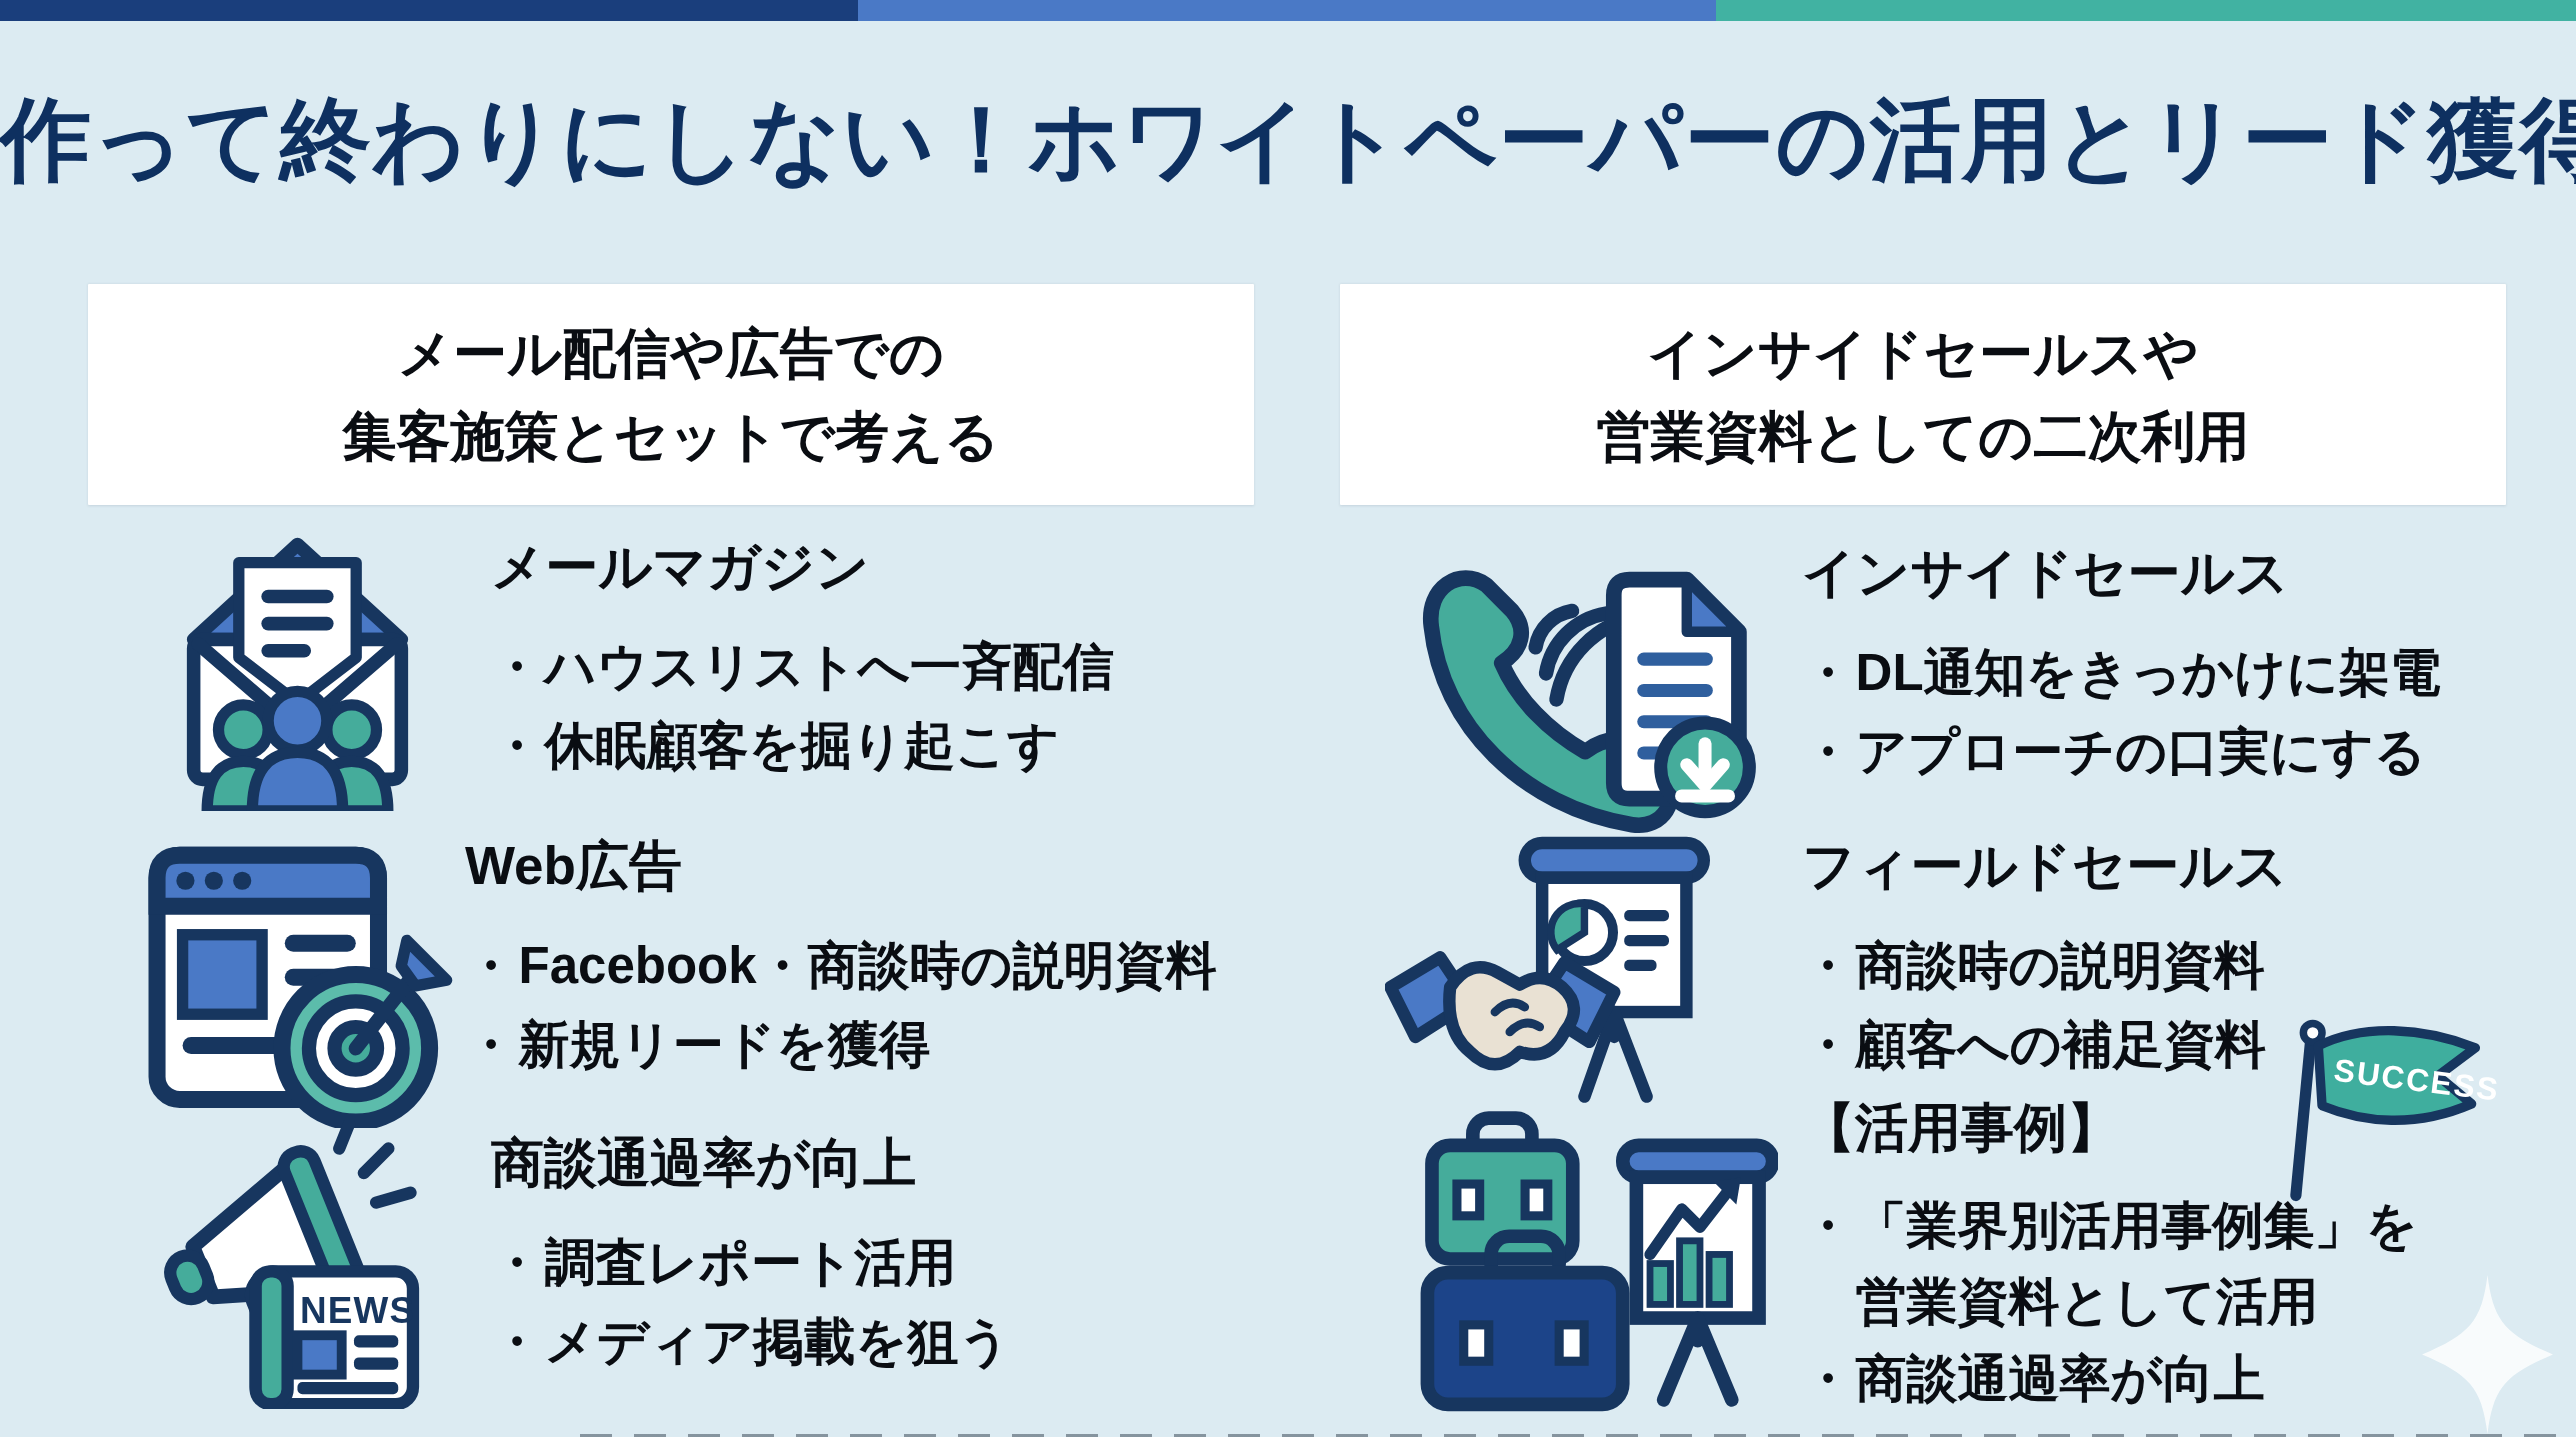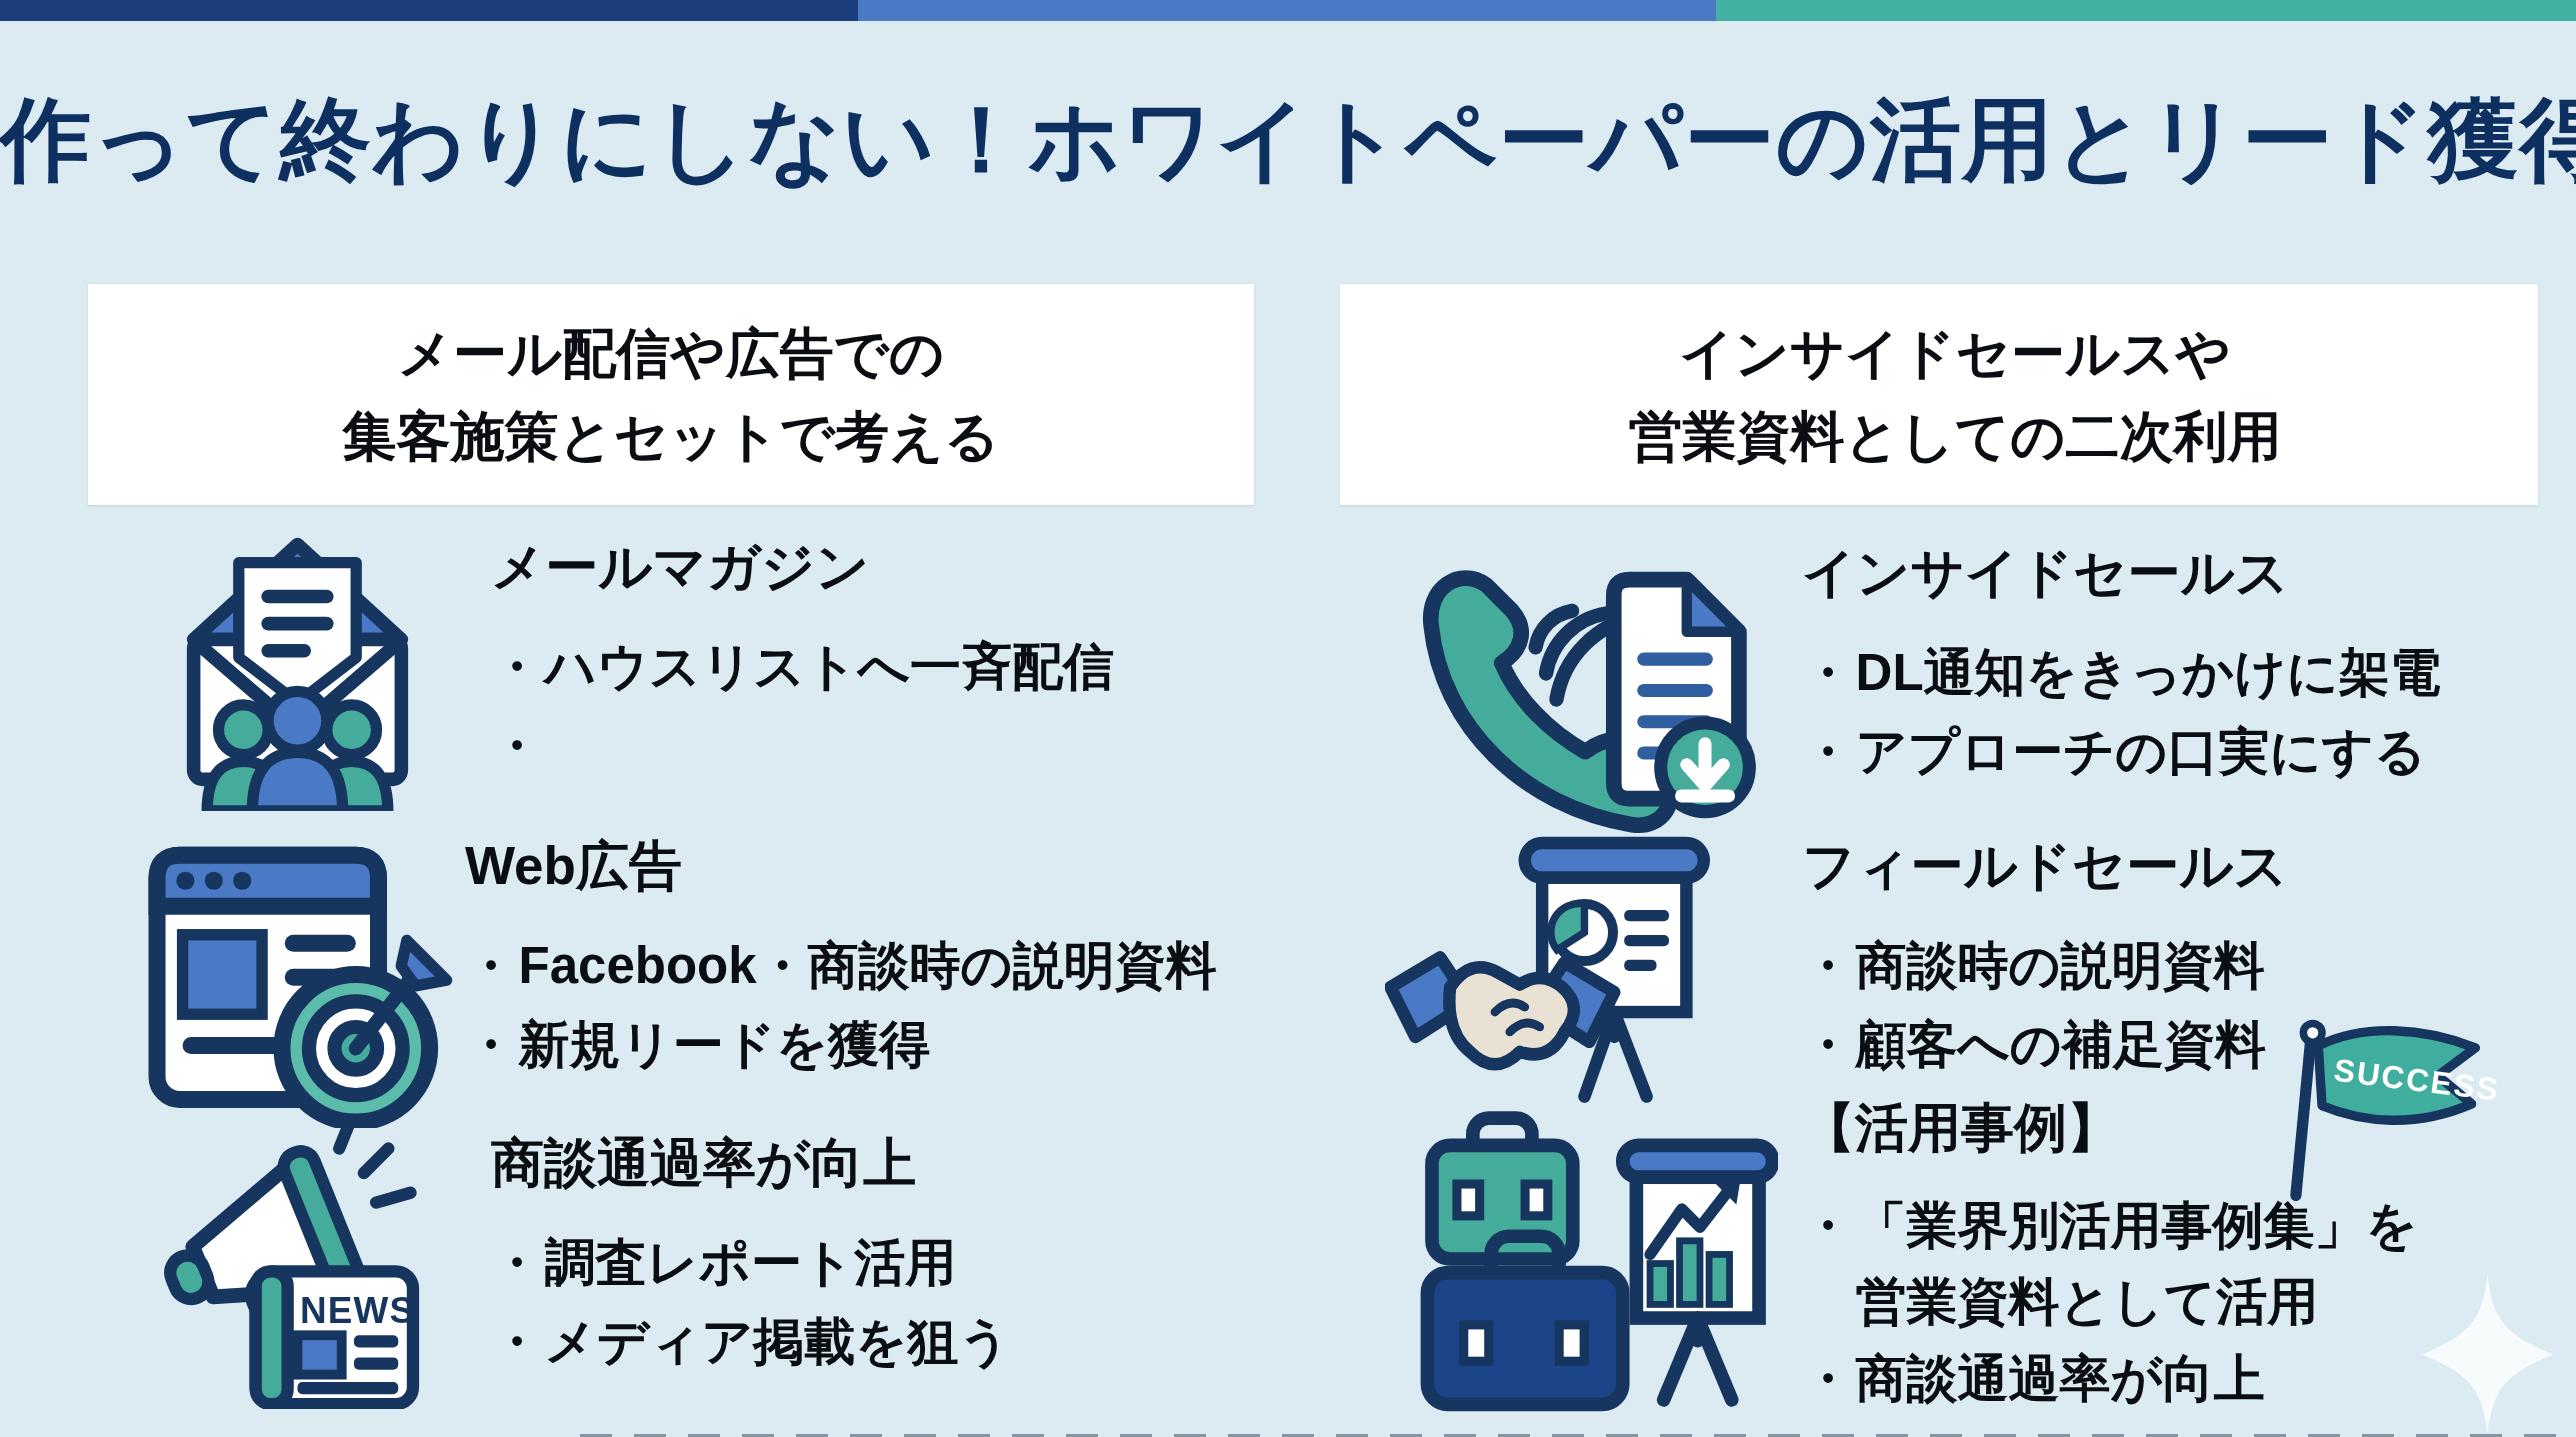--- a/index.html
+++ b/index.html
@@ -22,21 +22,21 @@
     white-space:nowrap;
   }
   
   .card{
     position:absolute;top:284px;width:1166px;height:221px;background:#ffffff;
     border-radius:1px;display:flex;flex-direction:column;justify-content:center;
     align-items:center;box-shadow:0 0.9px 2.8px rgba(30,50,70,.12);
   }
   .card-line{font-size:54px;font-weight:900;line-height:1.52;color:#0a0d12;white-space:nowrap;}
   .card-left{left:88px;}
-  .card-right{left:1340px;padding-left:32px;}
+  .card-right{left:1340px;}
   
   .item-text{position:absolute;}
   .item-heading{font-size:53px;font-weight:900;margin-bottom:22.5px;white-space:nowrap;}
   .bullet{display:flex;font-size:51px;font-weight:800;line-height:1.55;}
   .bullet .marker{flex:0 0 auto;width:1.05em;}
   .bullet .btext{white-space:pre-line;}
   .icon{position:absolute;}
   
   .bottom-dashes{
     position:absolute;bottom:0;left:580px;right:0;height:3.7px;opacity:.45;
@@ -84,20 +84,21 @@
   </svg>
 
   <div class="item-text" style="left:491px;top:532px;width:842px;">
     <div class="item-heading">メールマガジン</div>
     <div class="bullet">
       <span class="marker">・</span>
       <span class="btext">ハウスリストへ一斉配信</span>
     </div>
     <div class="bullet">
       <span class="marker">・</span>
+      <span class="btext">休眠顧客を掘り起こす</span>
     </div>
   </div>
 
   <svg class="icon" style="left:140px;top:838px;" width="318" height="290" viewBox="0 0 112 102">
     <rect x="6" y="6" width="78" height="86" rx="8" fill="#ffffff" stroke="#17365f" stroke-width="6"></rect>
     <path d="M6,14 Q6,6 14,6 H76 Q84,6 84,14 V24 H6 Z" fill="#4a79c6" stroke="#17365f" stroke-width="6"></path>
     <circle cx="16" cy="15" r="3.2" fill="#17365f"></circle>
     <circle cx="26" cy="15" r="3.2" fill="#17365f"></circle>
     <circle cx="36" cy="15" r="3.2" fill="#17365f"></circle>
     <rect x="15" y="34" width="28" height="28" fill="#4a79c6" stroke="#17365f" stroke-width="4"></rect>

